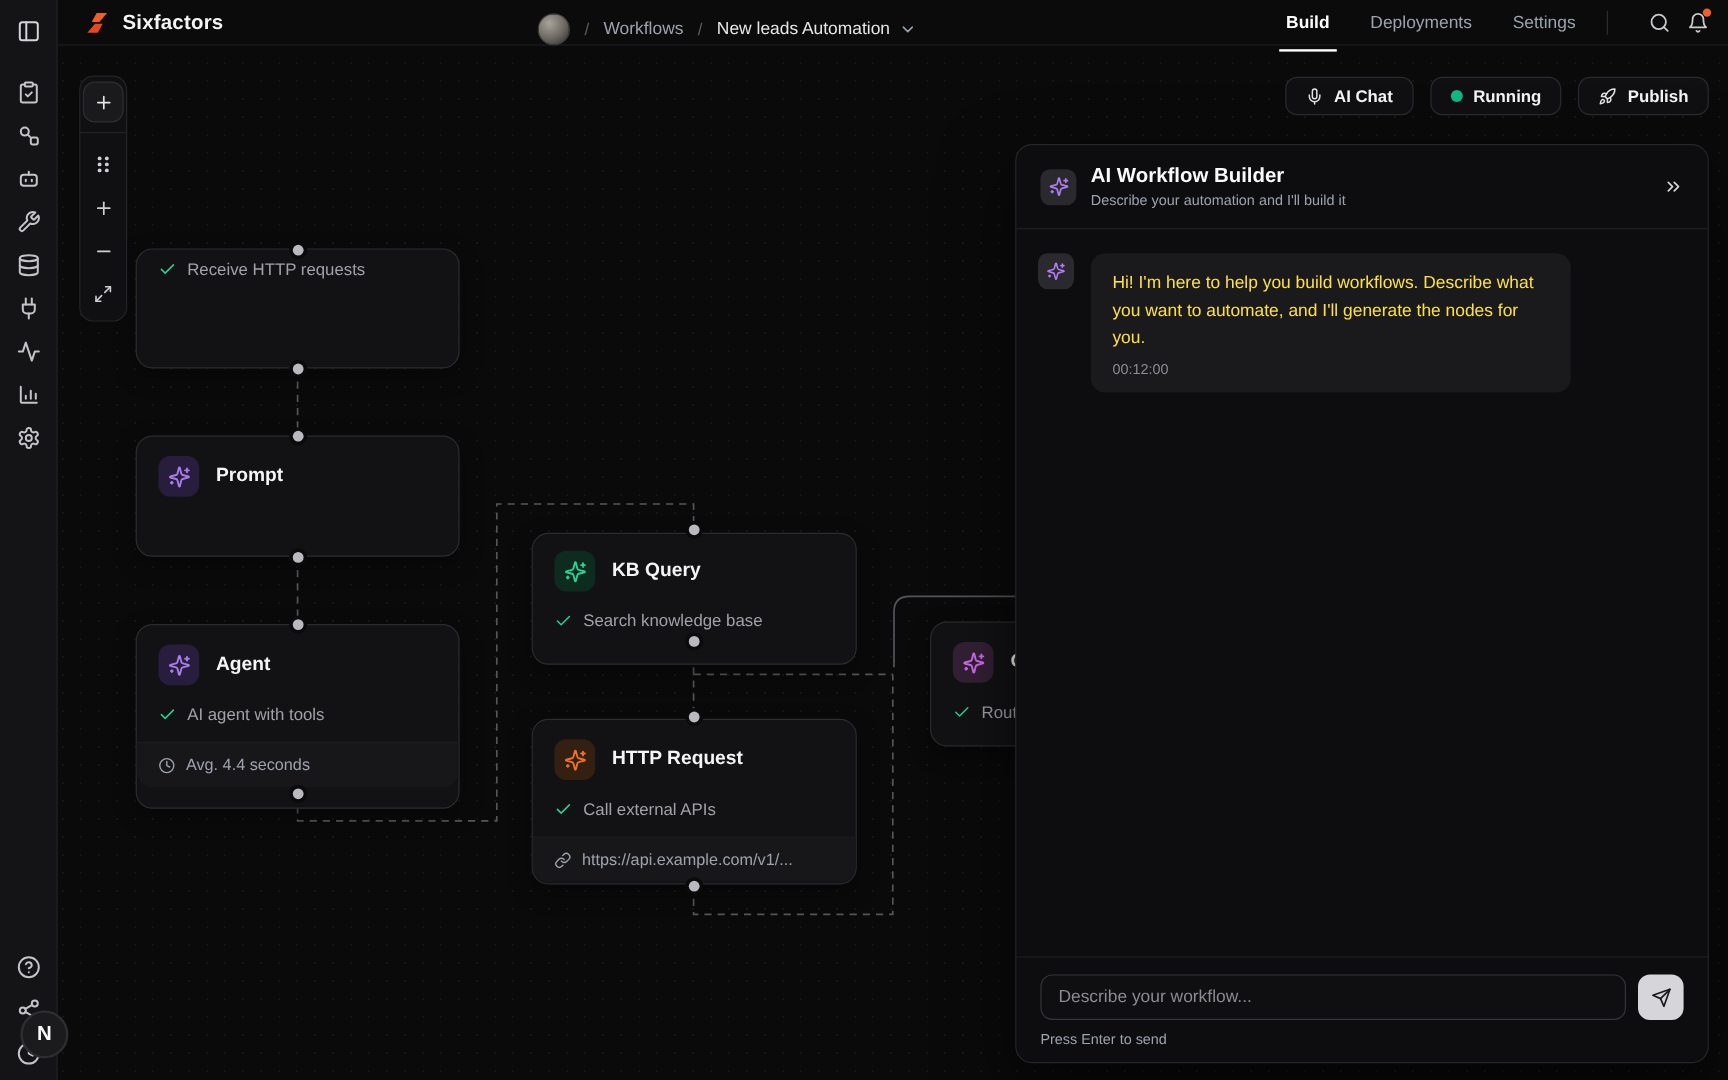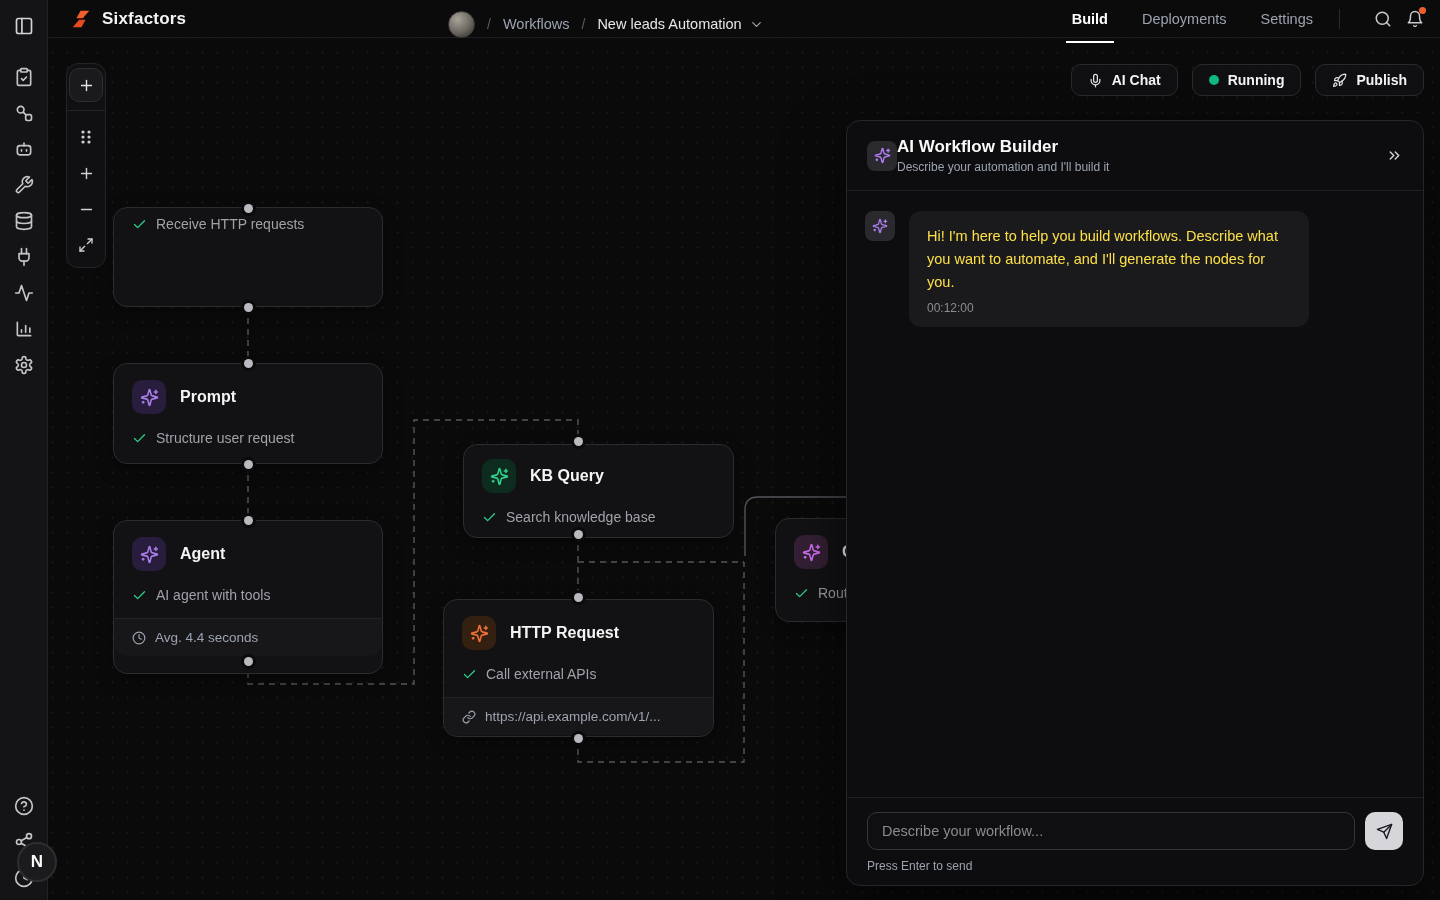--- a/index.html
+++ b/index.html
@@ -107,37 +107,37 @@
   .node-foot {
     border-top:1px solid #232327; background:#17171a; border-radius:0 0 13px 13px;
     display:flex; align-items:center; gap:9px; padding:11px 18px; color:#9ca3af; font-size:13.5px;
   }
   .node.compact .node-head { padding-top:14px; }
   .node.compact .node-status { padding-bottom:10px; }
 
   #node-webhook { left:65px;  top:159px; height:100px; }
   #node-prompt  { left:65px;  top:315px; height:101px; }
   #node-agent   { left:65px;  top:472px; height:154px; }
-  #node-kb      { left:415px; top:396px; width:271px; height:94px; }
+  #node-kb      { left:395px; top:396px; width:271px; height:110px; }
   #node-http    { left:395px; top:551px; width:271px; height:138px; }
   #node-router  { left:727px; top:470px; height:104px; }
 
   .handle {
     position:absolute; width:9px; height:9px; border-radius:50%;
     background:#b9b9bf; box-shadow:0 0 0 3px #0a0a0b; z-index:3;
   }
 
   
   .panel {
     position:absolute; left:798px; top:72px; width:578px; height:766px;
     background:#0d0d0f; border:1px solid #26262a; border-radius:14px;
     box-shadow:0 24px 60px rgba(0,0,0,.6);
     display:flex; flex-direction:column; z-index:10;
   }
-  .panel-head { display:flex; align-items:center; padding:16px 20px; border-bottom:1px solid #1f1f23; }
+  .panel-head { display:flex; align-items:center; gap:12px; padding:16px 20px; border-bottom:1px solid #1f1f23; }
   .sq-icon { width:30px; height:30px; border-radius:8px; background:#29292e; color:#b07cf0;
              display:flex; align-items:center; justify-content:center; flex:0 0 auto; }
   .panel-title { font-size:17px; font-weight:700; color:#fafafa; }
   .panel-sub { font-size:12px; color:#9ca3af; margin-top:3px; }
   .collapse { margin-left:auto; color:#d4d4d8; cursor:pointer; }
   .panel-body { flex:1; padding:20px 18px; overflow:hidden; }
   .msg-row { display:flex; gap:14px; align-items:flex-start; }
   .bubble { background:#1a1a1d; border-radius:12px; padding:14px 18px 12px; max-width:400px; }
   .bubble-text { font-size:14.5px; line-height:1.6; color:#fde047; }
   .bubble-time { font-size:12px; color:#8b8b92; margin-top:6px; }
@@ -408,28 +408,20 @@
         <svg class="ic" width="19" height="19" viewBox="0 0 24 24">
             <path d="M9.937 15.5A2 2 0 0 0 8.5 14.063l-6.135-1.582a.5.5 0 0 1 0-.962L8.5 9.936A2 2 0 0 0 9.937 8.5l1.582-6.135a.5.5 0 0 1 .963 0L14.063 8.5A2 2 0 0 0 15.5 9.937l6.135 1.581a.5.5 0 0 1 0 .964L15.5 14.063a2 2 0 0 0-1.437 1.437l-1.582 6.135a.5.5 0 0 1-.963 0z"></path>
             <path d="M20 3v4"></path>
             <path d="M22 5h-4"></path>
             <path d="M4 17v2"></path>
             <path d="M5 18H3"></path>
           </svg>
       </div>
       <div class="node-title">Prompt</div>
     </div>
-    <div class="node-status">
-      <span class="check">
-          <svg class="ic" width="15" height="15" viewBox="0 0 24 24">
-            <path d="M20 6 9 17l-5-5"></path>
-          </svg>
-        </span>
-      <span class="node-sub">Structure user request</span>
-    </div>
   </div>
 
   <div class="node" id="node-agent">
     <div class="node-head">
       <div class="node-icon purple">
         <svg class="ic" width="19" height="19" viewBox="0 0 24 24">
             <path d="M9.937 15.5A2 2 0 0 0 8.5 14.063l-6.135-1.582a.5.5 0 0 1 0-.962L8.5 9.936A2 2 0 0 0 9.937 8.5l1.582-6.135a.5.5 0 0 1 .963 0L14.063 8.5A2 2 0 0 0 15.5 9.937l6.135 1.581a.5.5 0 0 1 0 .964L15.5 14.063a2 2 0 0 0-1.437 1.437l-1.582 6.135a.5.5 0 0 1-.963 0z"></path>
             <path d="M20 3v4"></path>
             <path d="M22 5h-4"></path>
             <path d="M4 17v2"></path>

